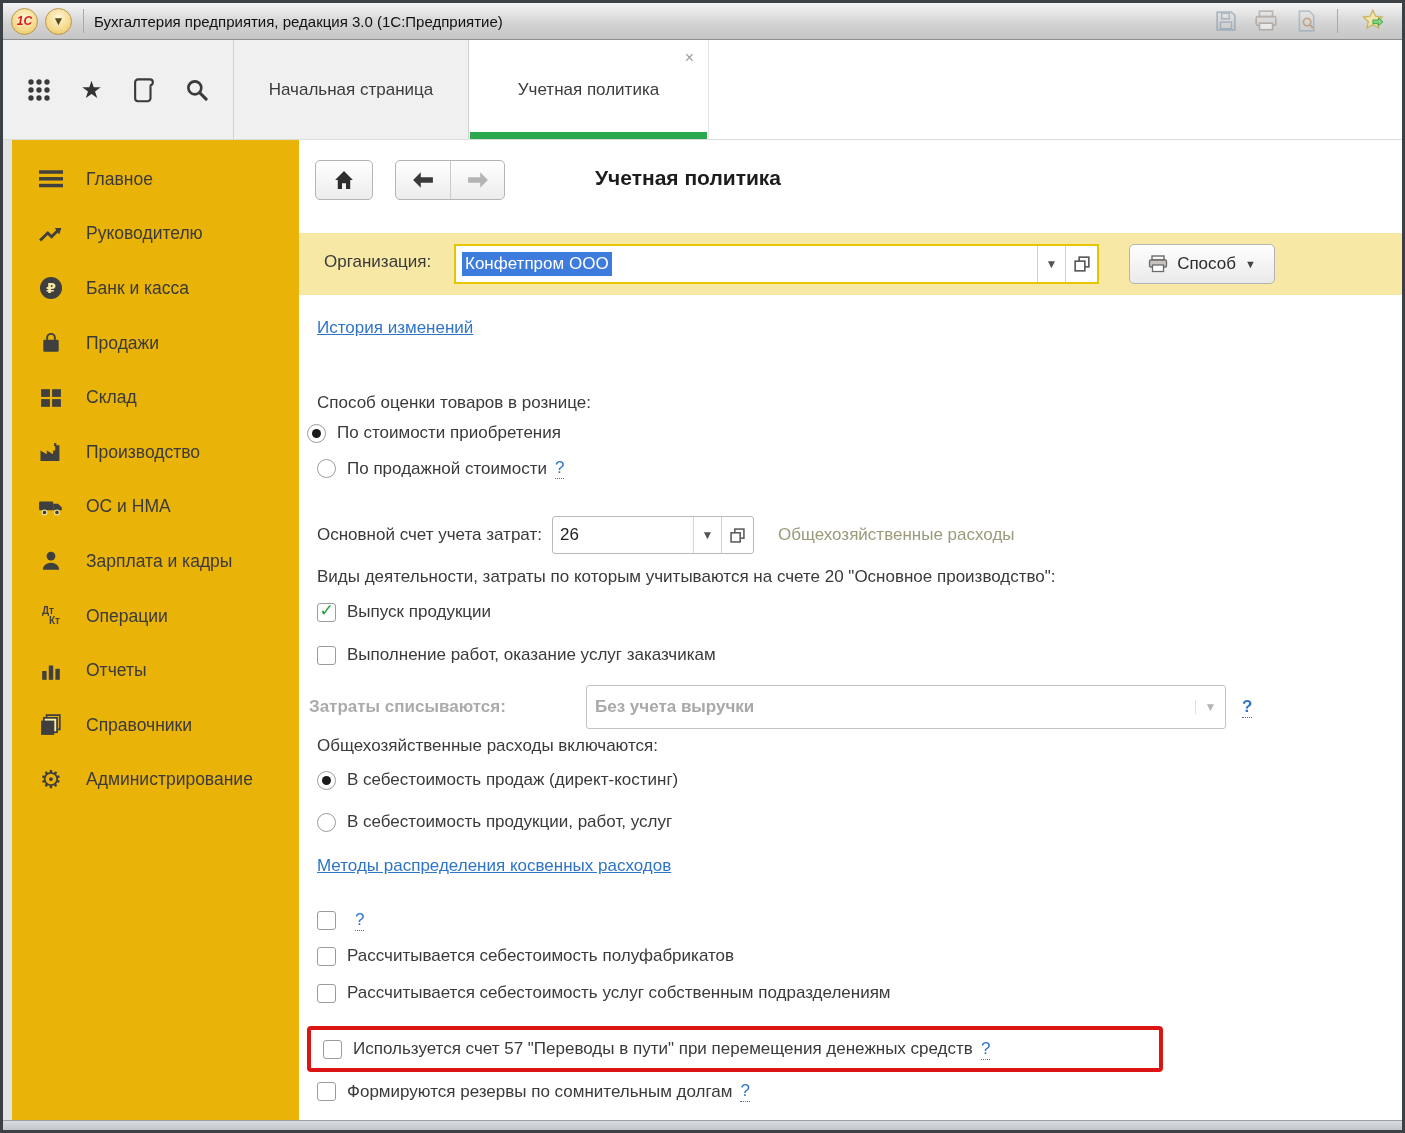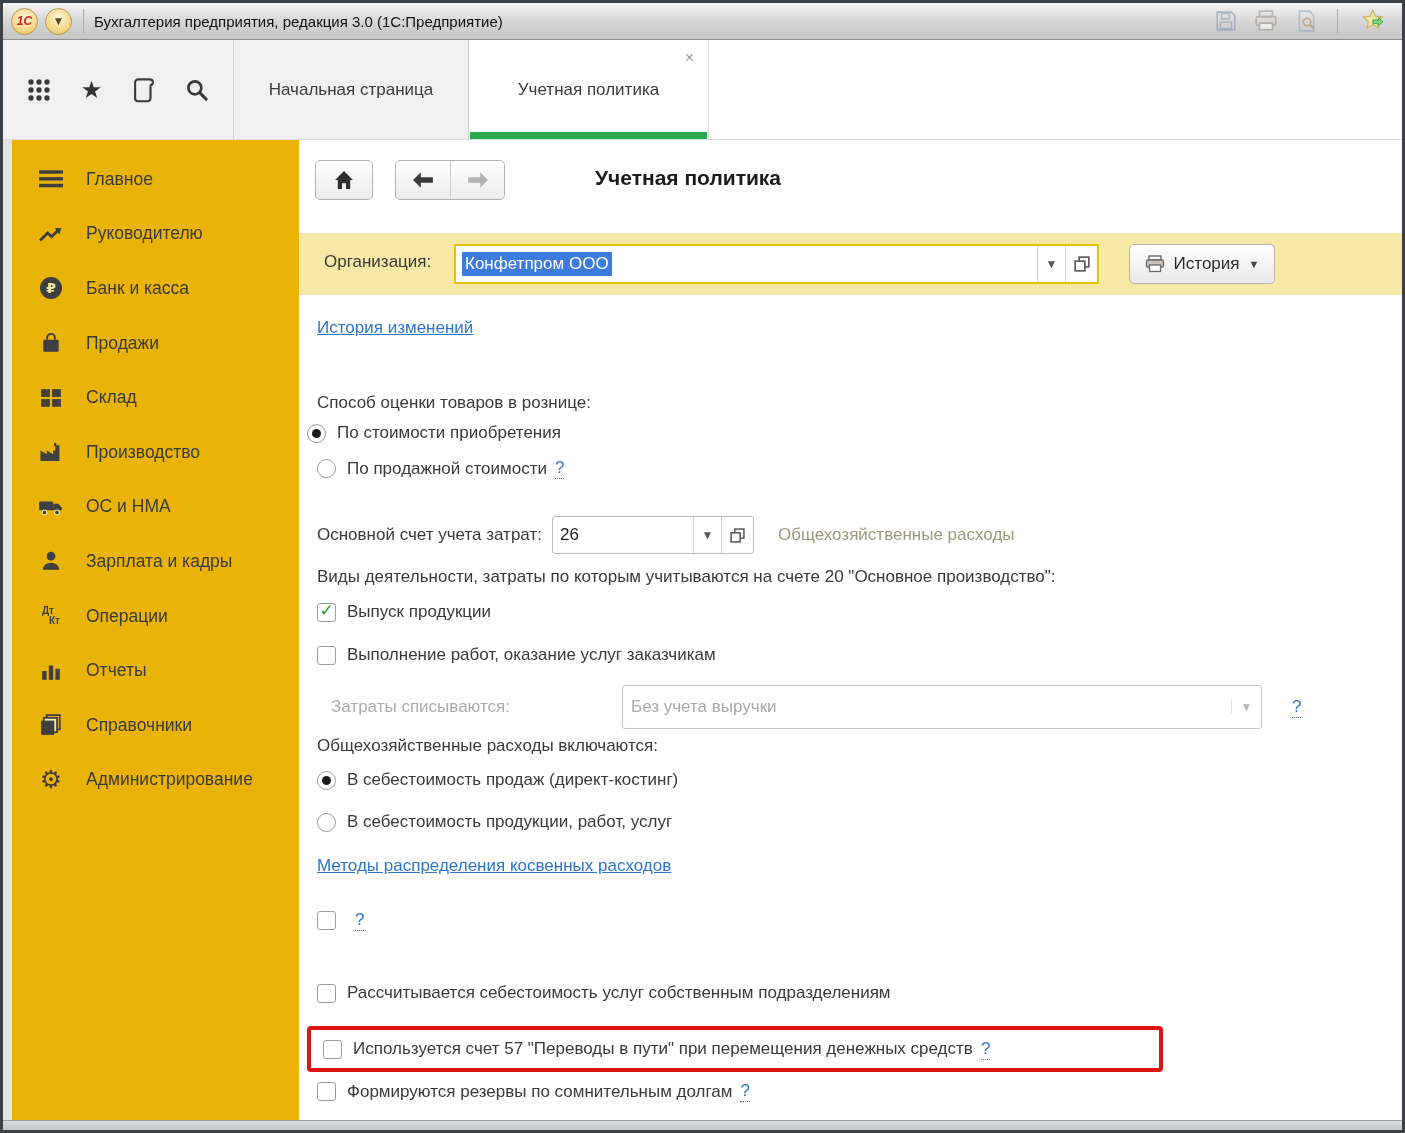--- a/index.html
+++ b/index.html
@@ -351,21 +351,21 @@
                 <rect x="1" y="4.5" width="8.5" height="8.5" fill="#fff" stroke="#555" stroke-width="1.4"></rect>
               </svg>
           </span>
         </div>
         <div class="print-btn">
           <svg width="20" height="18" viewBox="0 0 20 18">
               <rect x="4" y="1" width="12" height="4" fill="none" stroke="#6b6b6b" stroke-width="1.4"></rect>
               <rect x="1.5" y="5" width="17" height="7" rx="1.2" fill="#c9c2ba" stroke="#6b6b6b" stroke-width="1.3"></rect>
               <rect x="4.5" y="10" width="11" height="6.5" fill="#fff" stroke="#6b6b6b" stroke-width="1.3"></rect>
             </svg>
-          <span>История</span>
+          <span>Способ</span>
           <span class="print-caret">▼</span>
         </div>
       </div>
 
       <div class="row" style="top:178px; left:18px;">
         <span class="link">История изменений</span>
       </div>
 
       <div class="row" style="top:253px; left:18px;">
         <span class="lbl">Способ оценки товаров в рознице:</span>
@@ -399,21 +399,21 @@
         <span class="lbl">Виды деятельности, затраты по которым учитываются на счете 20 "Основное производство":</span>
       </div>
       <div class="row" style="top:462px; left:18px;">
         <span class="checkbox checked"></span>
         <span class="lbl">Выпуск продукции</span>
       </div>
       <div class="row" style="top:505px; left:18px;">
         <span class="checkbox"></span>
         <span class="lbl">Выполнение работ, оказание услуг заказчикам</span>
       </div>
-      <div class="row" style="top:545px; left:32px; gap:16px;">
+      <div class="row" style="top:545px; left:10px; gap:2px;font-weight:bold;">
         <span class="lbl-dis" style="width:275px;">Затраты списываются:</span>
         <div class="dis-combo">
           <span class="dtext">Без учета выручки</span>
           <span class="darr">▼</span>
         </div>
         <span class="help" style="margin-left:14px;">?</span>
       </div>
 
       <div class="row" style="top:596px; left:18px;">
         <span class="lbl">Общехозяйственные расходы включаются:</span>
@@ -428,20 +428,24 @@
       </div>
 
       <div class="row" style="top:716px; left:18px;">
         <span class="link">Методы распределения косвенных расходов</span>
       </div>
 
       <div class="row" style="top:770px; left:18px;">
         <span class="checkbox"></span>
         <span class="help">?</span>
       </div>
+      <div class="row" style="top:806px; left:18px;">
+        <span class="checkbox"></span>
+        <span class="lbl">Рассчитывается себестоимость полуфабрикатов</span>
+      </div>
       <div class="row" style="top:843px; left:18px;">
         <span class="checkbox"></span>
         <span class="lbl">Рассчитывается себестоимость услуг собственным подразделениям</span>
       </div>
 
       <div class="hl-box">
         <span class="checkbox"></span>
         <span class="lbl">Используется счет 57 "Переводы в пути" при перемещения денежных средств</span>
         <span class="help">?</span>
       </div>

